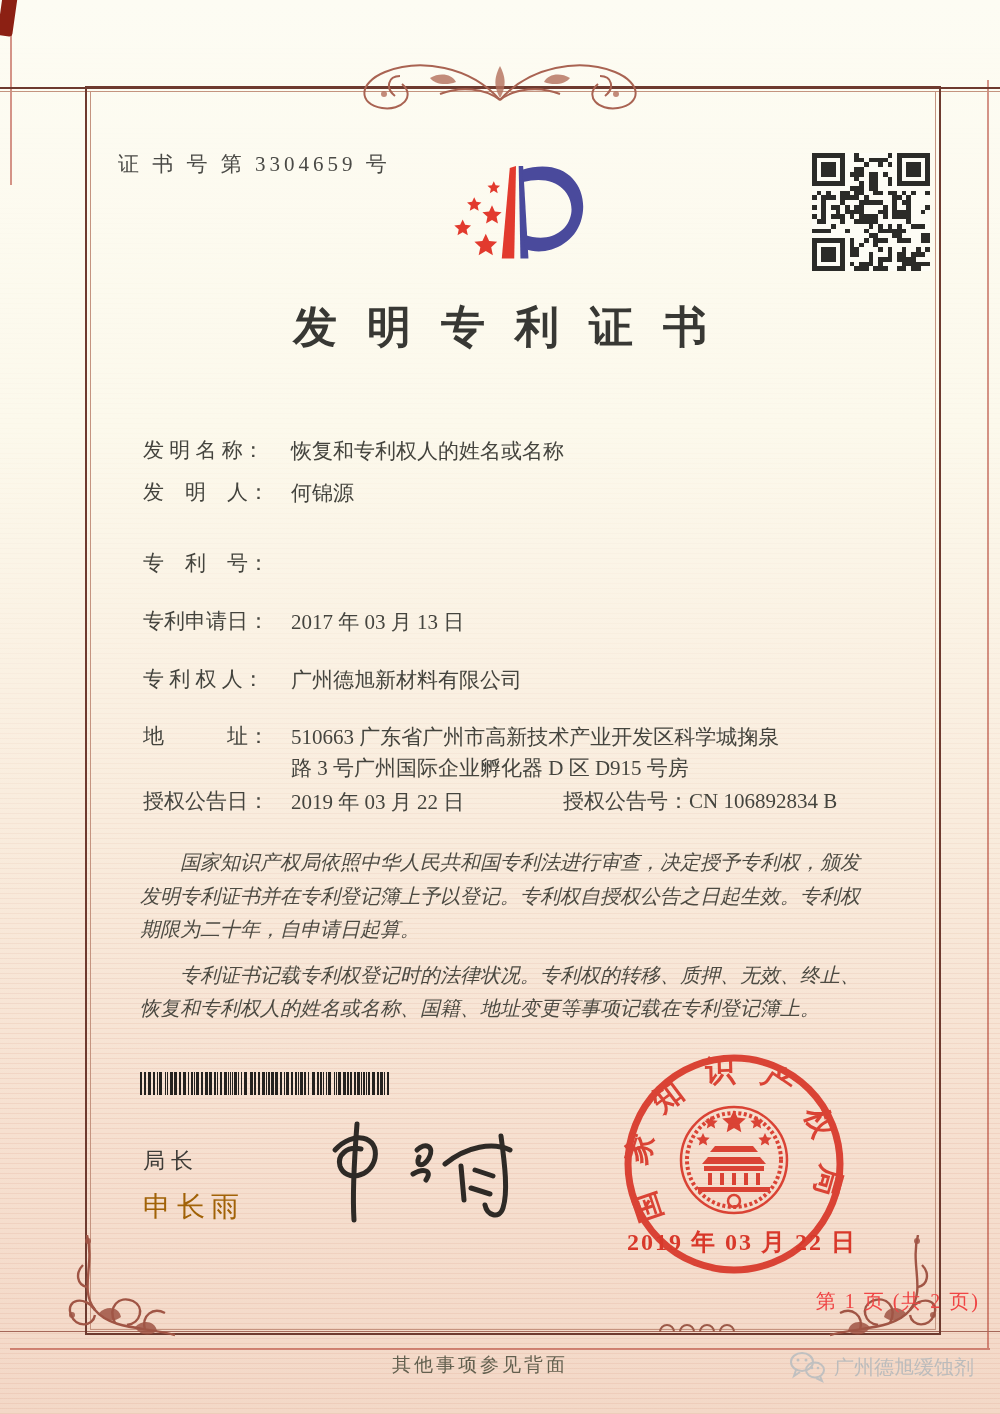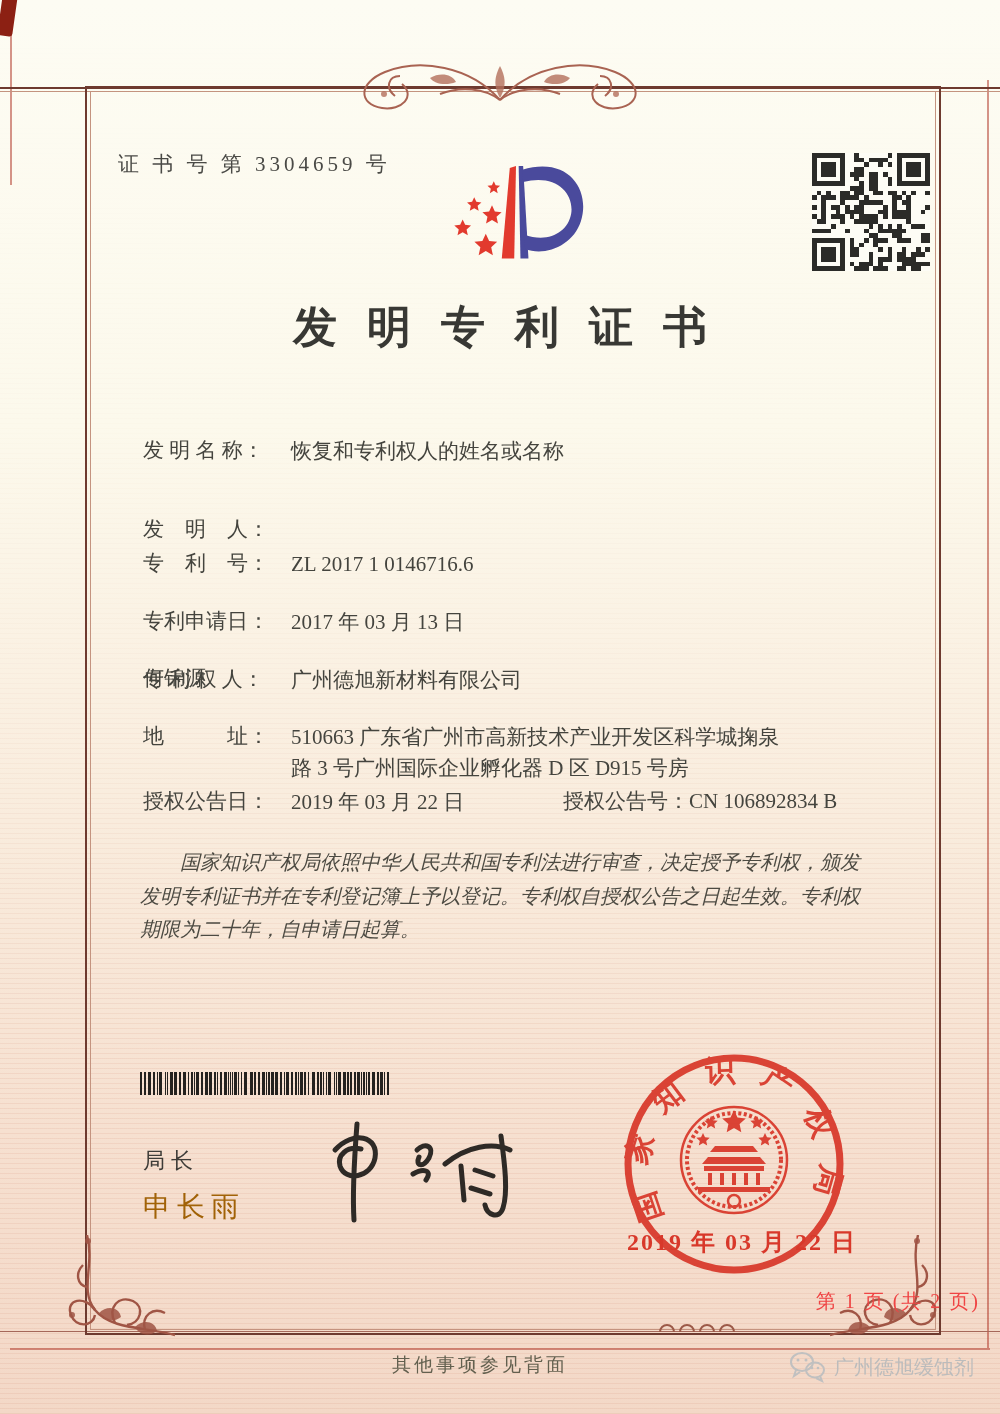--- a/index.html
+++ b/index.html
@@ -366,27 +366,26 @@
     </g>
   </svg>
 
 <div class="title">发明专利证书</div>
 
 <div class="fields">
   <div class="frow" style="top:436px;">
     <span class="lbl">发 明 名 称：</span>
     <span class="val">恢复和专利权人的姓名或名称</span>
   </div>
-  <div class="frow" style="top:515px;flex-direction:column;">
+  <div class="frow" style="top:478px;">
     <span class="lbl">发　明　人：</span>
     <span class="val">何锦源</span>
   </div>
   <div class="frow" style="top:549px;">
     <span class="lbl">专　利　号：</span>
-    <span class="val">ZL 2017 1 0146716.6</span>
   </div>
   <div class="frow" style="top:607px;">
     <span class="lbl">专利申请日：</span>
     <span class="val">2017 年 03 月 13 日</span>
   </div>
   <div class="frow" style="top:665px;">
     <span class="lbl">专 利 权 人：</span>
     <span class="val">广州德旭新材料有限公司</span>
   </div>
   <div class="frow" style="top:722px;width:640px;">
@@ -397,20 +396,21 @@
     <span class="lbl">授权公告日：</span>
     <span class="val">2019 年 03 月 22 日</span>
     <span class="grp2">
       <span>授权公告号：</span><span>CN 106892834 B</span>
     </span>
   </div>
 </div>
 
 <div class="bodytext">
   <p>国家知识产权局依照中华人民共和国专利法进行审查，决定授予专利权，颁发发明专利证书并在专利登记簿上予以登记。专利权自授权公告之日起生效。专利权期限为二十年，自申请日起算。</p>
+  <p>专利证书记载专利权登记时的法律状况。专利权的转移、质押、无效、终止、恢复和专利权人的姓名或名称、国籍、地址变更等事项记载在专利登记簿上。</p>
 </div>
 
 <div class="barcode" id="barcode">
     <i style="width:2px;background:#24221f;margin-right:2px"></i>
     <i style="width:2px;background:#24221f;margin-right:2px"></i>
     <i style="width:3px;background:#24221f;margin-right:2px"></i>
     <i style="width:2px;background:#24221f;margin-right:2px"></i>
     <i style="width:1px;background:#24221f;margin-right:1px"></i>
     <i style="width:3px;background:#24221f;margin-right:3px"></i>
     <i style="width:1px;background:#24221f;margin-right:1px"></i>

